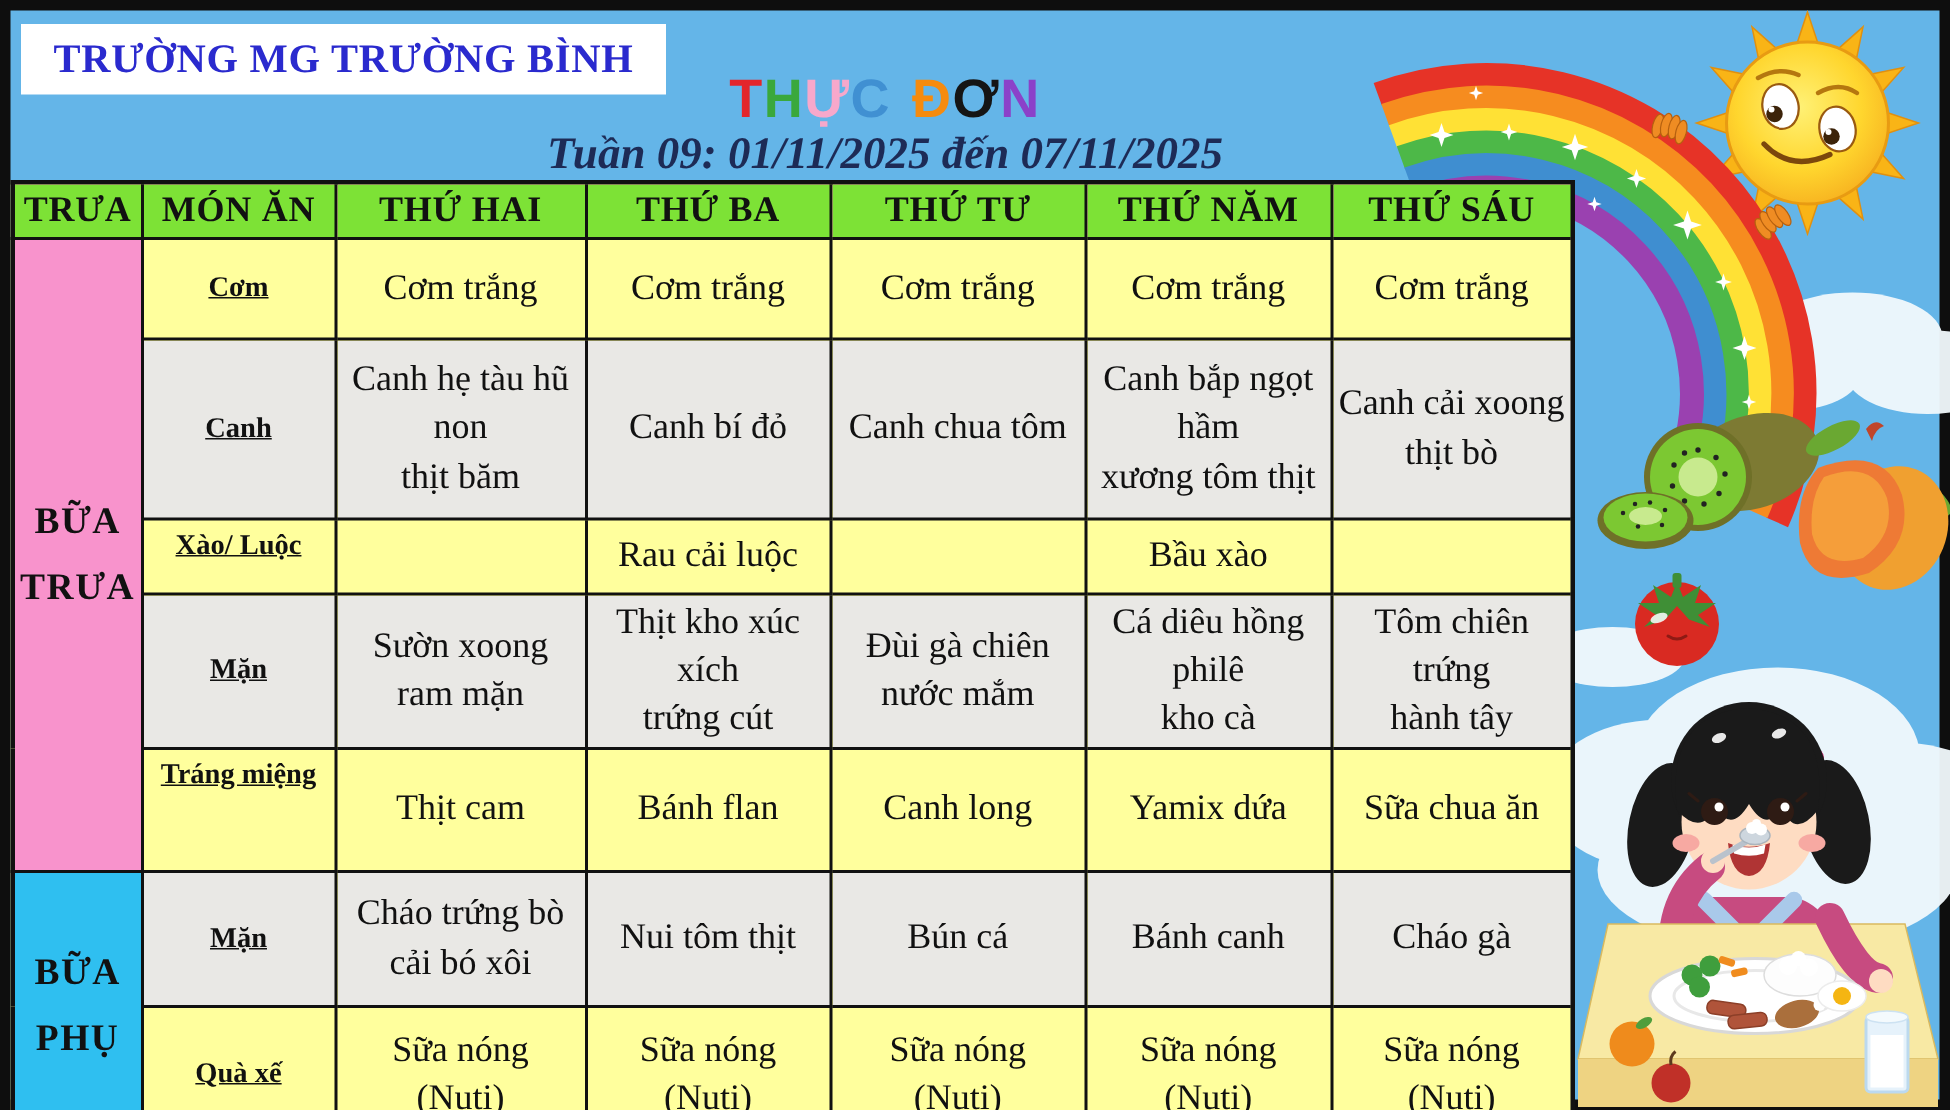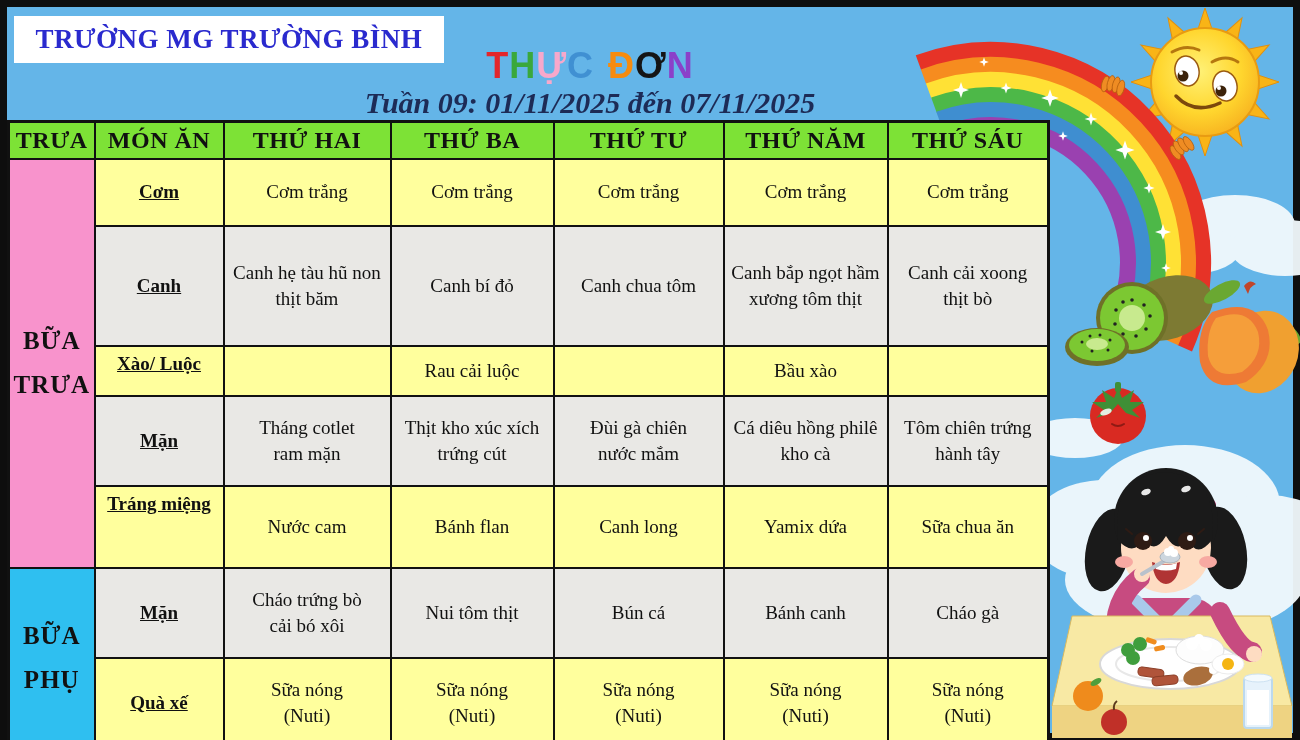--- a/index.html
+++ b/index.html
@@ -41,21 +41,21 @@
   .menu-table td,.menu-table th{
     border:2px solid #111; text-align:center; vertical-align:middle;
     color:#111; overflow:hidden; padding:2px 3px;
   }
   .menu-table{border:3px solid #111;}
   th.colhdr{background:#7de236; font-size:24px; font-weight:bold; letter-spacing:.5px;}
   td.session{font-size:25px; font-weight:bold; line-height:1.75; white-space:pre-line; letter-spacing:1px;margin-top:20px;}
   td.session.lunch{background:#f893cc;}
   td.session.snack{background:#2fbff0;}
   td.lbl{font-weight:bold; font-size:19px;text-decoration:underline;}
-  td.dish{font-size:19px; white-space:pre-line; line-height:1.35;}
+  td.dish{font-size:24px; white-space:pre-line; line-height:1.35;}
   tr.row-yellow td{background:#ffff9d;}
   tr.row-gray td{background:#e9e8e5;}
   tr.row-yellow td.session.lunch, tr.row-gray td.session.lunch{background:#f893cc;}
   tr.row-yellow td.session.snack, tr.row-gray td.session.snack{background:#2fbff0;}
   td.vtop{vertical-align:top; padding-top:6px;}
   tr.h37{height:37px;} tr.h67{height:67px;} tr.h100{height:120px;} tr.h69{height:50px;}
   tr.h90{height:90px;} tr.h68{height:82px;} tr.h91{height:91px;}
 </style>
 </head>
 <body>
@@ -314,34 +314,34 @@
       <tr class="h69 row-yellow">
         <td class="lbl vtop">Xào/ Luộc</td>
         <td class="dish"></td>
         <td class="dish">Rau cải luộc</td>
         <td class="dish"></td>
         <td class="dish">Bầu xào</td>
         <td class="dish"></td>
       </tr>
       <tr class="h90 row-gray">
         <td class="lbl">Mặn</td>
-        <td class="dish">Tháng cotlet
+        <td class="dish">Sườn xoong
 ram mặn</td>
         <td class="dish">Thịt kho xúc xích
 trứng cút</td>
         <td class="dish">Đùi gà chiên
 nước mắm</td>
         <td class="dish">Cá diêu hồng philê
 kho cà</td>
         <td class="dish">Tôm chiên trứng
 hành tây</td>
       </tr>
       <tr class="h68 row-yellow">
         <td class="lbl vtop">Tráng miệng</td>
-        <td class="dish">Nước cam</td>
+        <td class="dish">Thịt cam</td>
         <td class="dish">Bánh flan</td>
         <td class="dish">Canh long</td>
         <td class="dish">Yamix dứa</td>
         <td class="dish">Sữa chua ăn</td>
       </tr>
       <tr class="h90 row-gray">
         <td class="session snack" rowspan="2">BỮA
 PHỤ</td>
         <td class="lbl">Mặn</td>
         <td class="dish">Cháo trứng bò

